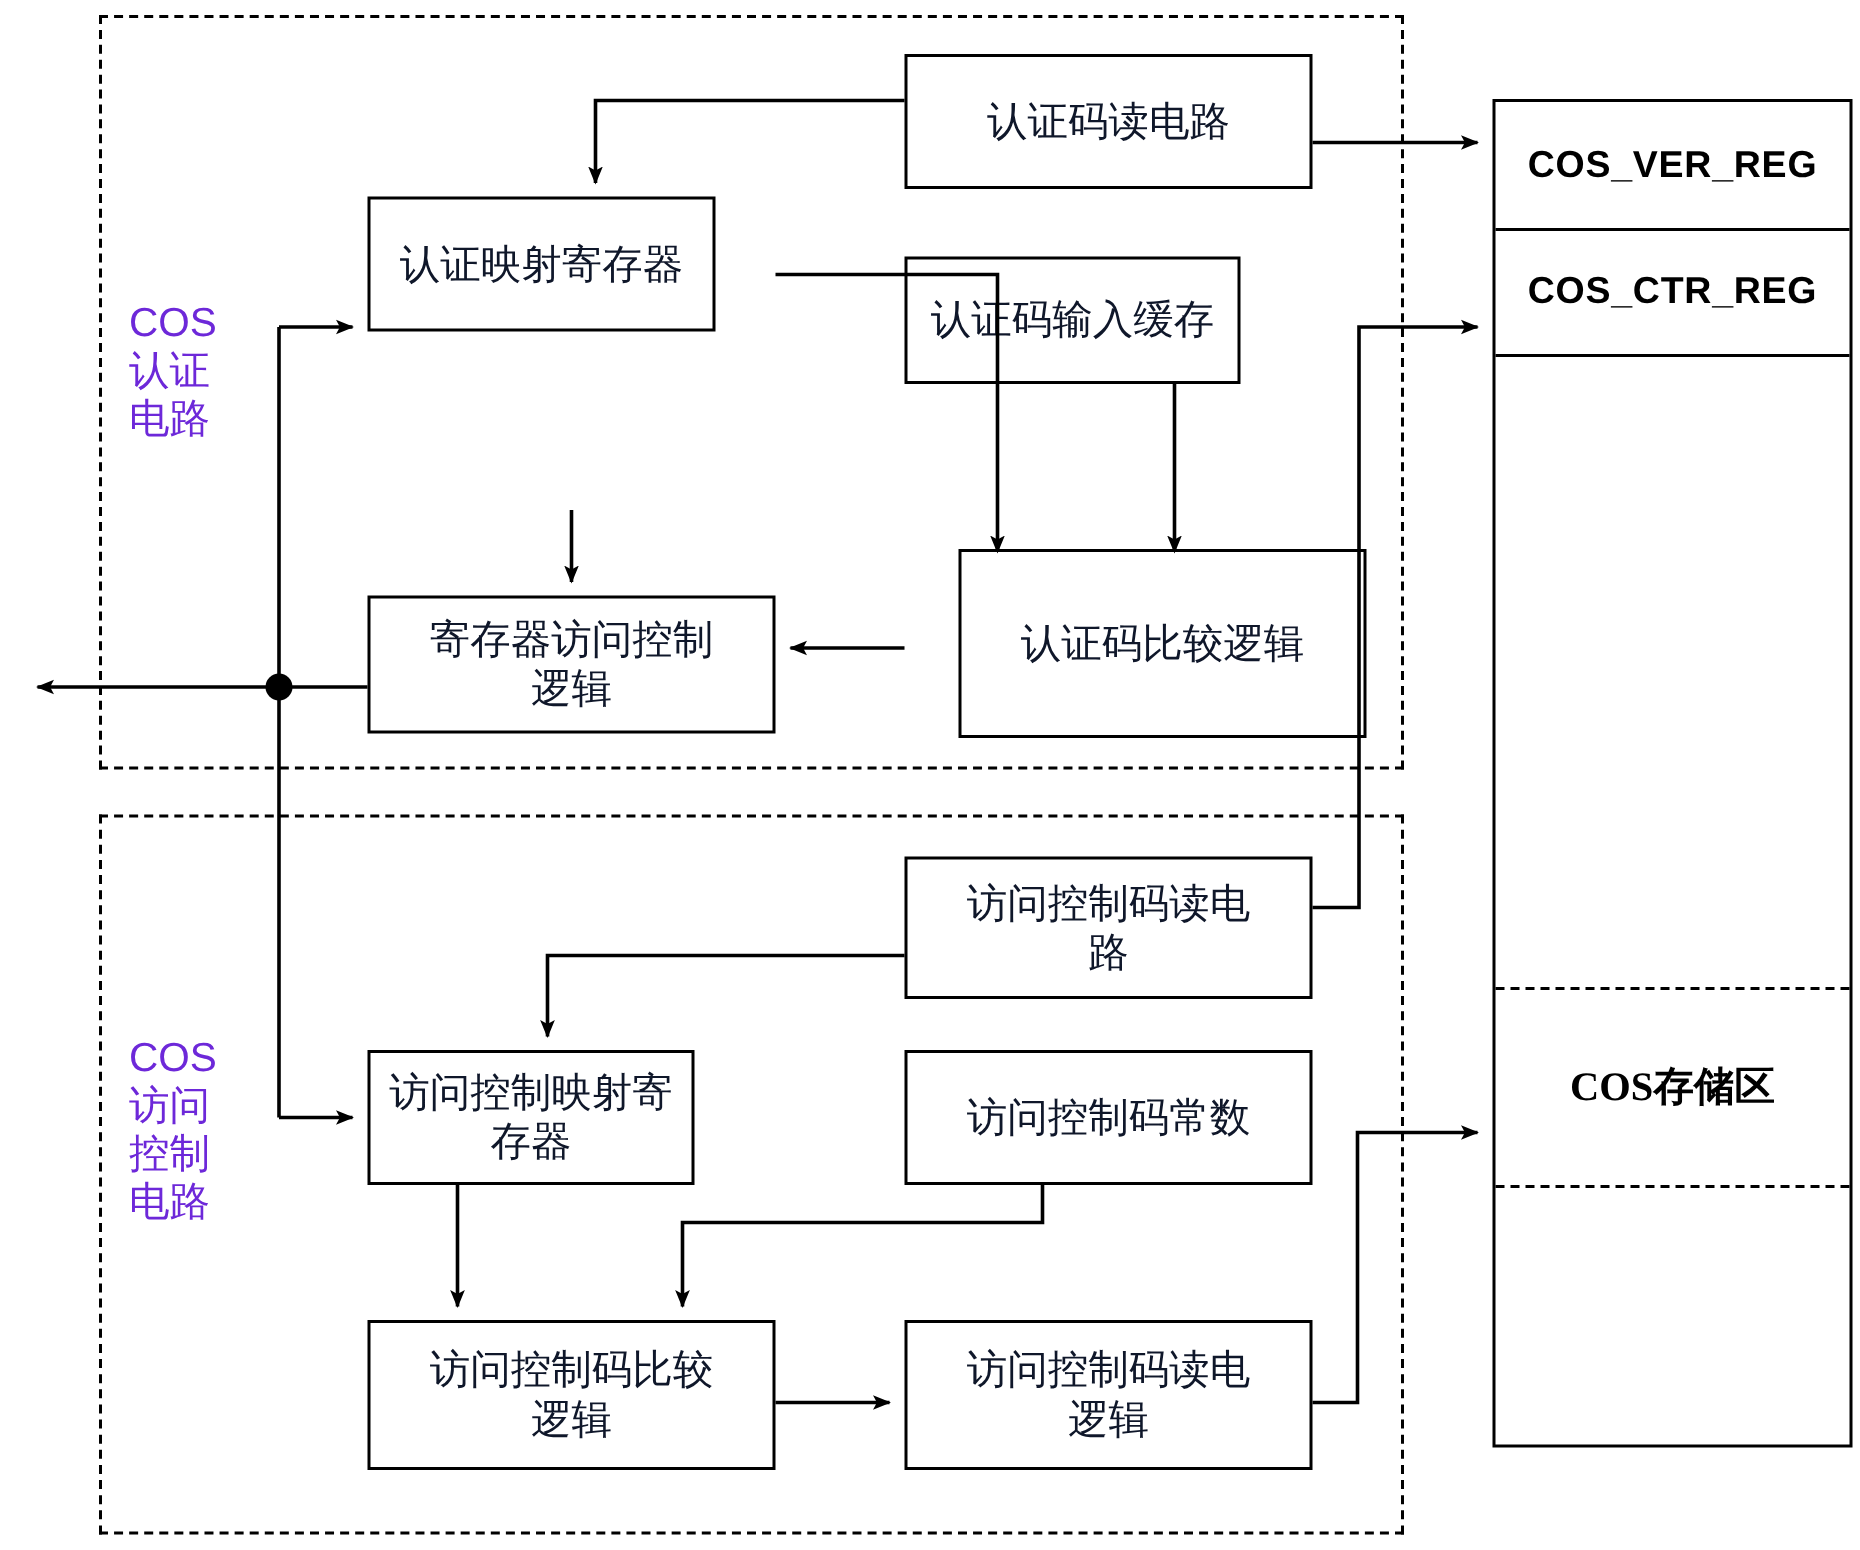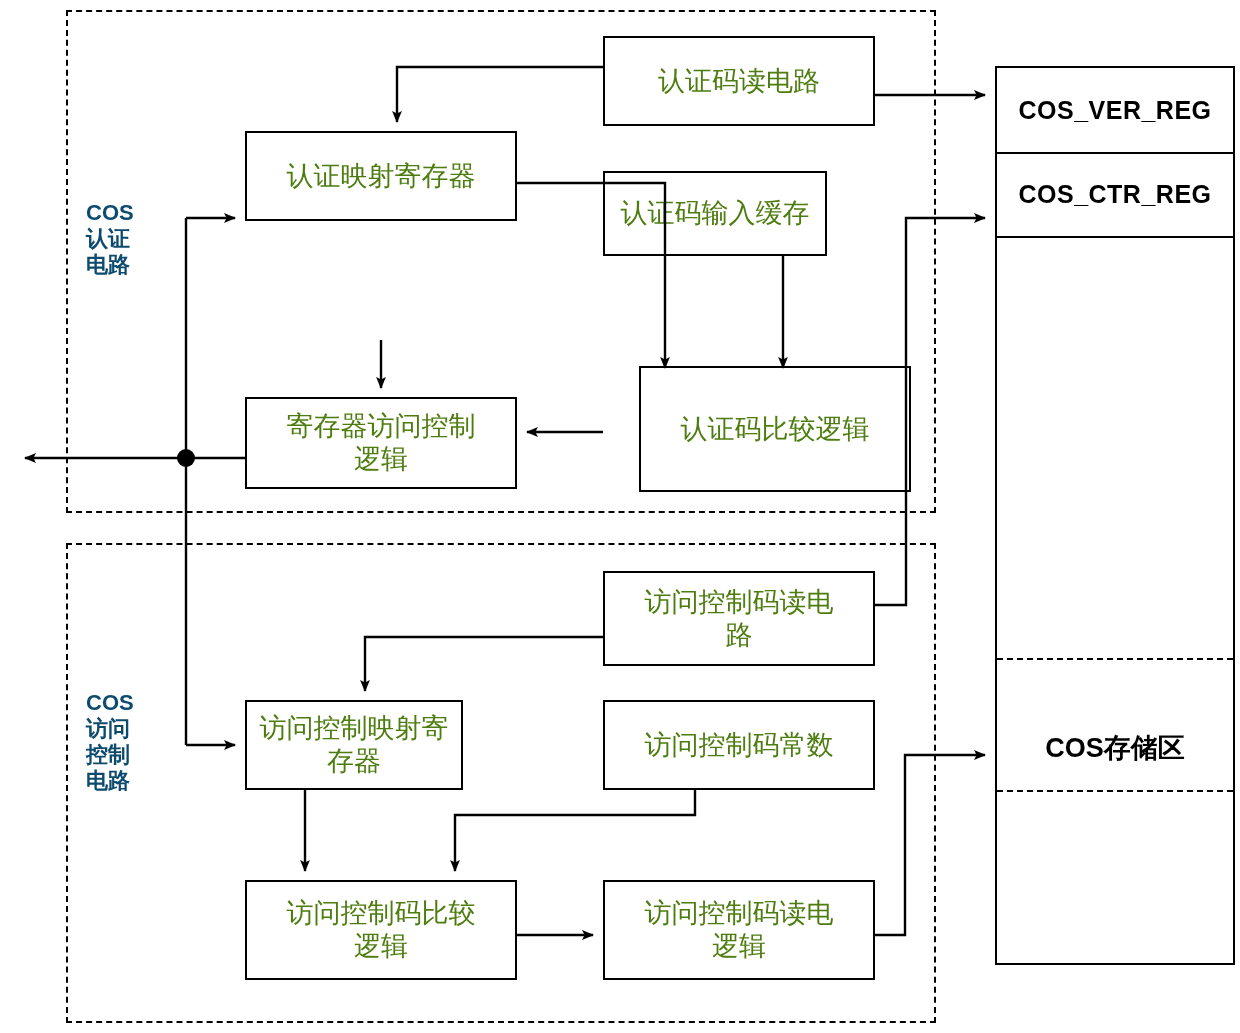--- a/index.html
+++ b/index.html
@@ -24,39 +24,39 @@
     pointer-events: none;
   }
   .group-box {
     position: absolute;
     border: 2px dashed #000000;
     box-sizing: border-box;
     background: transparent;
   }
   .group-label {
     position: absolute;
-    font-weight: bold;
-    font-size: 22px;
+    font-weight: normal;
+    font-size: 27px;
     line-height: 1.18;
-    color: #0c4a6e;
+    color: #6d28d9;
     text-align: left;
     white-space: pre-line;
   }
   .node {
     position: absolute;
     box-sizing: border-box;
     border: 2px solid #000000;
     background: #ffffff;
     display: flex;
     align-items: center;
     justify-content: center;
     text-align: center;
     font-size: 27px;
     line-height: 1.22;
-    color: #4d7c0f;
+    color: #0f172a;
     padding: 2px 6px;
   }
   .panel {
     position: absolute;
     box-sizing: border-box;
     border: 2px solid #000000;
     background: #ffffff;
   }
   .panel-row {
     position: absolute;
@@ -104,21 +104,21 @@
   <div class="group-box" style="left:66px; top:543px; width:870px; height:480px;"></div>
 
   <div class="group-label" style="left:86px; top:200px; width:120px;">COS
 认证
 电路</div>
   <div class="group-label" style="left:86px; top:690px; width:120px;">COS
 访问
 控制
 电路</div>
 
-  <div class="node" style="left:245px; top:131px; width:272px; height:90px;">认证映射寄存器</div>
+  <div class="node" style="left:245px; top:131px; width:232px; height:90px;">认证映射寄存器</div>
 
   <div class="node" style="left:603px; top:36px; width:272px; height:90px;">认证码读电路</div>
 
   <div class="node" style="left:603px; top:171px; width:224px; height:85px;">认证码输入缓存</div>
 
 
   <div class="node" style="left:245px; top:397px; width:272px; height:92px; white-space:pre-line;">寄存器访问控制
 逻辑</div>
 
   <div class="node" style="left:603px; top:366px; width:272px; height:126px;margin-left:36px;">认证码比较逻辑</div>
@@ -136,21 +136,21 @@
 
   <div class="node" style="left:603px; top:880px; width:272px; height:100px; white-space:pre-line;">访问控制码读电
 逻辑</div>
 
   <div class="panel" style="left:995px; top:66px; width:240px; height:899px;">
     <div class="panel-row" style="top:0; height:84px;">COS_VER_REG</div>
     <div class="panel-div-solid" style="top:84px;"></div>
     <div class="panel-row" style="top:84px; height:84px;">COS_CTR_REG</div>
     <div class="panel-div-solid" style="top:168px;"></div>
     <div class="panel-div-dashed" style="top:590px;"></div>
-    <div class="mem-label" style="top:662px;">COS存储区</div>
+    <div class="mem-label" style="top:638px;font-family:Liberation Serif, serif;">COS存储区</div>
     <div class="panel-div-dashed" style="top:722px;"></div>
   </div>
 
   <svg class="wires" viewBox="0 0 1240 1033" xmlns="http://www.w3.org/2000/svg">
     <defs>
       <marker id="ah" markerWidth="13" markerHeight="13" refX="11" refY="5.2" orient="auto" markerUnits="userSpaceOnUse">
         <path d="M0,0.3 L12,5.2 L0,10.1 L2.6,5.2 Z" fill="#000000"></path>
       </marker>
     </defs>
     <g stroke="#000000" stroke-width="2.4" fill="none">

